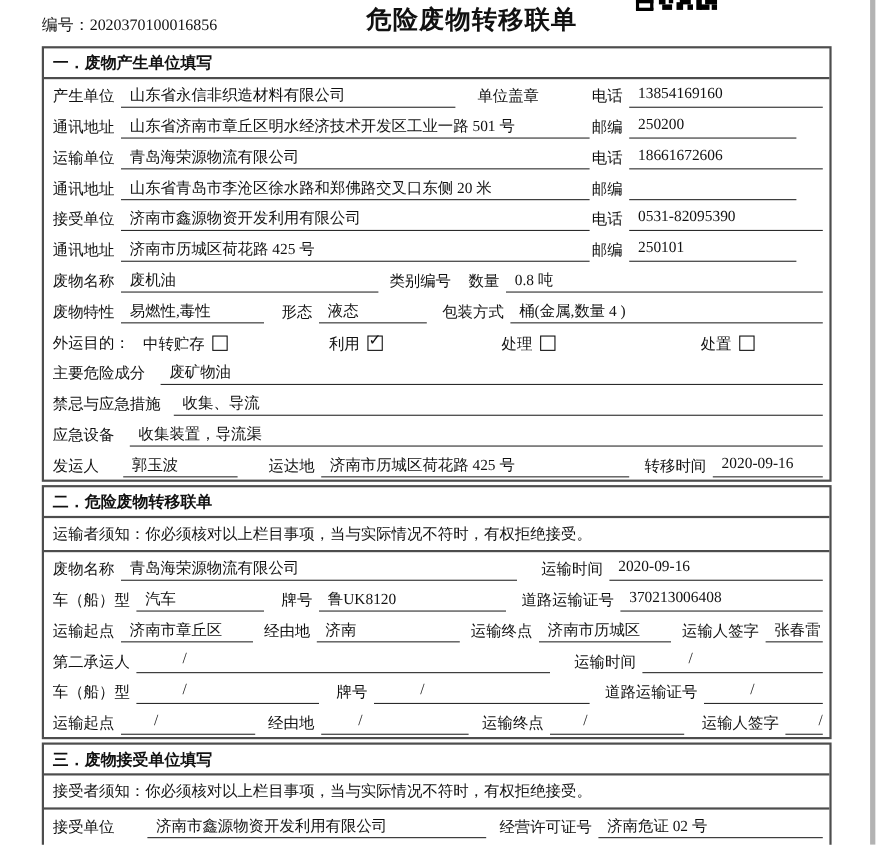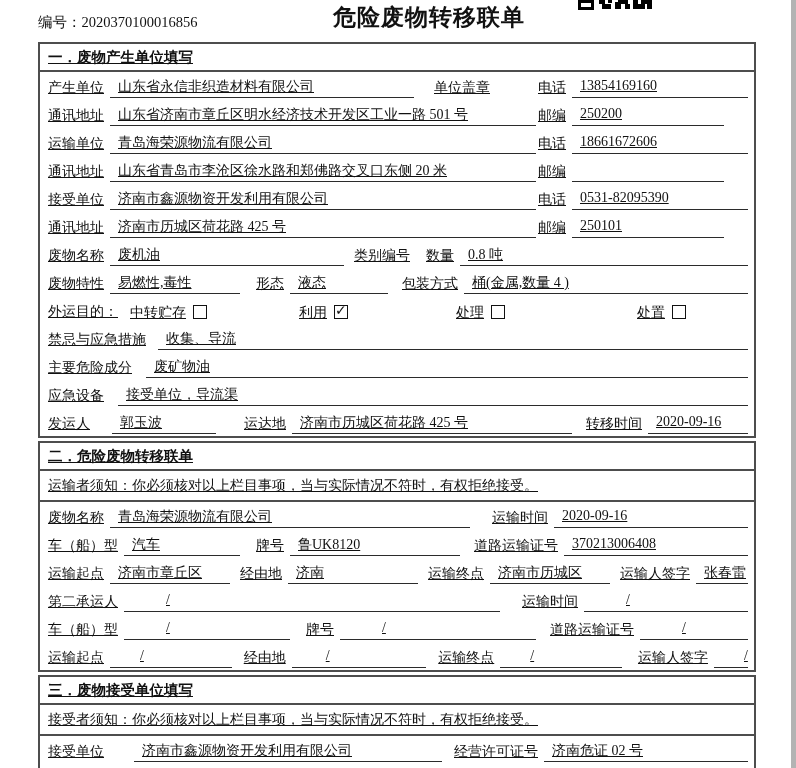--- a/index.html
+++ b/index.html
@@ -1,17 +1,17 @@
 <!DOCTYPE html>
 <html><head>
 <meta charset="utf-8">
 <style>
   html,body{margin:0;padding:0;background:#fff;width:796px;height:768px;overflow:hidden;
     font-family:"Liberation Serif","DejaVu Serif",serif;color:#111;}
-  .page{position:relative;width:796px;height:768px;text-decoration:underline;}
+  .page{position:relative;width:796px;height:768px;}
   .scrollbar{position:absolute;right:0;top:0;width:5px;height:768px;background:#b3b3b3;}
   .hdr{position:relative;height:42px;}
   .serial{position:absolute;left:38px;top:13px;font-size:14.5px;}
   .doc-title{position:absolute;left:333px;top:2px;font-size:23px;font-weight:bold;letter-spacing:1px;}
   .qr{position:absolute;left:578px;top:0;}
   .form{width:718px;margin-left:38px;}
   .box{border:2px solid #4d4d4d;margin-bottom:3px;background:#fff;}
   .box-header{font-weight:bold;font-size:14.5px;padding:4px 8px 3px;border-bottom:2px solid #4d4d4d;}
   .notice-row{font-size:14px;padding:6px 8px 5px;border-bottom:2px solid #4d4d4d;}
   .row{display:flex;align-items:flex-end;padding:4px 6px 2px 6px;min-height:22px;font-size:14px;}
@@ -143,32 +143,32 @@
             <span>处理</span>
             <span class="cb"></span>
           </span>
         <span class="cbg" style="margin-left:132px">
             <span>处置</span>
             <span class="cb"></span>
           </span>
       </div>
 
       <div class="row">
+        <span class="lbl">主要危险成分</span>
+        <span class="uv fill" style="margin-left:8px">废矿物油</span>
+      </div>
+
+      <div class="row">
         <span class="lbl">禁忌与应急措施</span>
         <span class="uv fill" style="margin-left:6px">收集、导流</span>
       </div>
 
       <div class="row">
-        <span class="lbl">主要危险成分</span>
-        <span class="uv fill" style="margin-left:8px">废矿物油</span>
-      </div>
-
-      <div class="row">
         <span class="lbl">应急设备</span>
-        <span class="uv fill" style="margin-left:8px">接受单位，导流渠</span>
+        <span class="uv fill" style="margin-left:8px">收集装置，导流渠</span>
       </div>
 
       <div class="row">
         <span class="lbl">发运人</span>
         <span class="uv" style="width:92px;margin-left:16px">郭玉波</span>
         <span class="lbl" style="margin-left:26px">运达地</span>
         <span class="uv" style="width:268px">济南市历城区荷花路 425 号</span>
         <span class="lbl" style="margin-left:12px">转移时间</span>
         <span class="uv fill">2020-09-16</span>
       </div>

